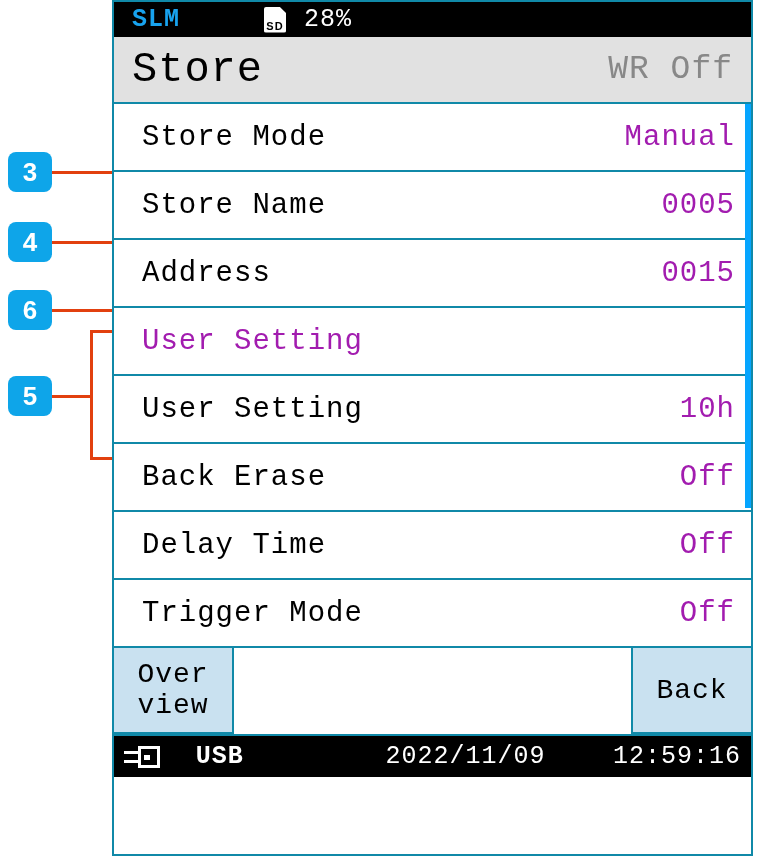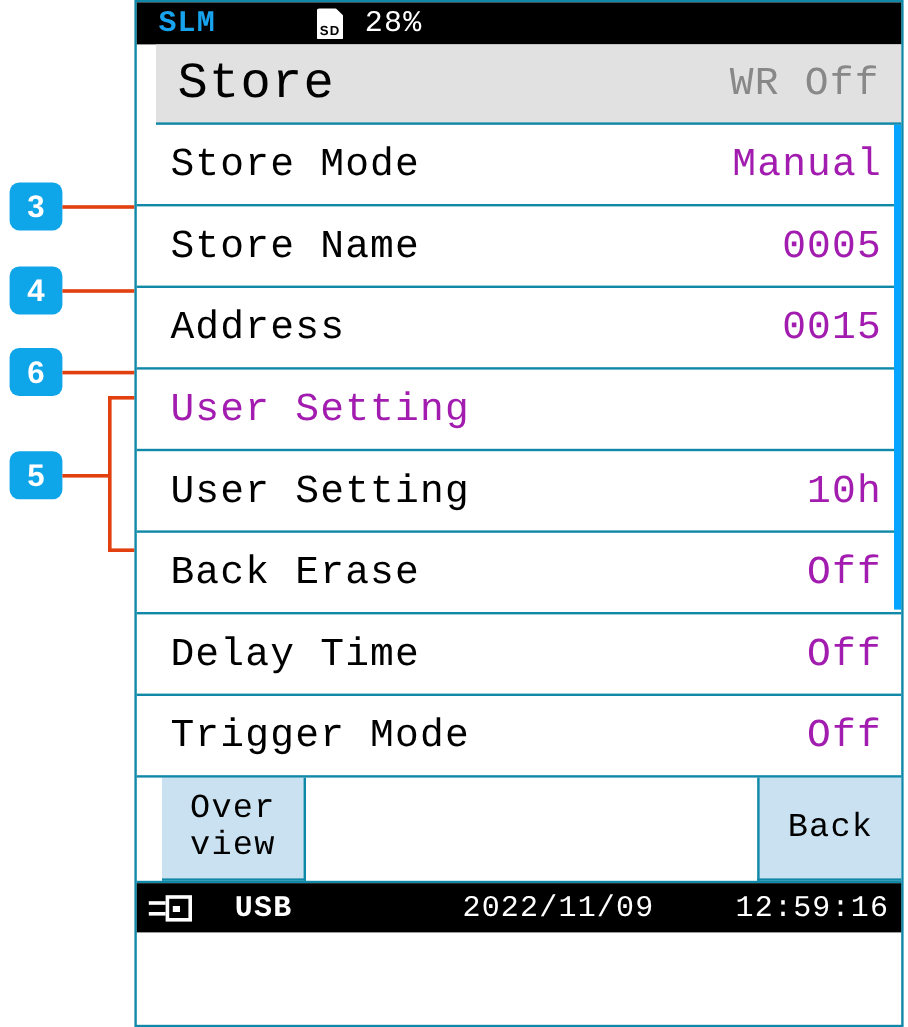--- a/index.html
+++ b/index.html
@@ -79,55 +79,53 @@
   }
   .top-batt { color: #fff; }
   .title-bar {
     height: 67px;
     background: #e1e1e1;
     border-bottom: 2px solid #1089a8;
     display: flex;
     align-items: center;
     justify-content: space-between;
     padding: 0 18px 0 18px;
-    margin-left: 16px;
   }
   .title-text { font-size: 42px; color: #000; letter-spacing: 1px; }
   .title-wr { font-size: 33px; color: #888; letter-spacing: 1px; }
   .list {
     display: flex;
     flex-direction: column;
     position:relative;
   }
   .row {
     height: 68px;
     display: flex;
     align-items: center;
     justify-content: space-between;
     border-bottom: 2px solid #1089a8;
     padding: 0 16px 0 28px;
-    font-size: 33px;
+    font-size: 29px;
     letter-spacing: 1px;
   }
   .row-label { color: #000; }
   .row-value { color: #a21caf; }
   .scrollbar{
     position:absolute;
     right:0;
     top:0;
     width:6px;
     height:404px;
     background:#05a5ff;
   }
   .button-bar{
     height:88px;
     border-bottom:2px solid #1089a8;
     display:flex;
     justify-content:space-between;
-    padding-left:21px;
   }
   .btn{
     width:120px;
     height:100%;
     background:#c9e1f0;
     border:2px solid #1089a8;
     border-top:none;
     display:flex;
     flex-direction:column;
     align-items:center;

